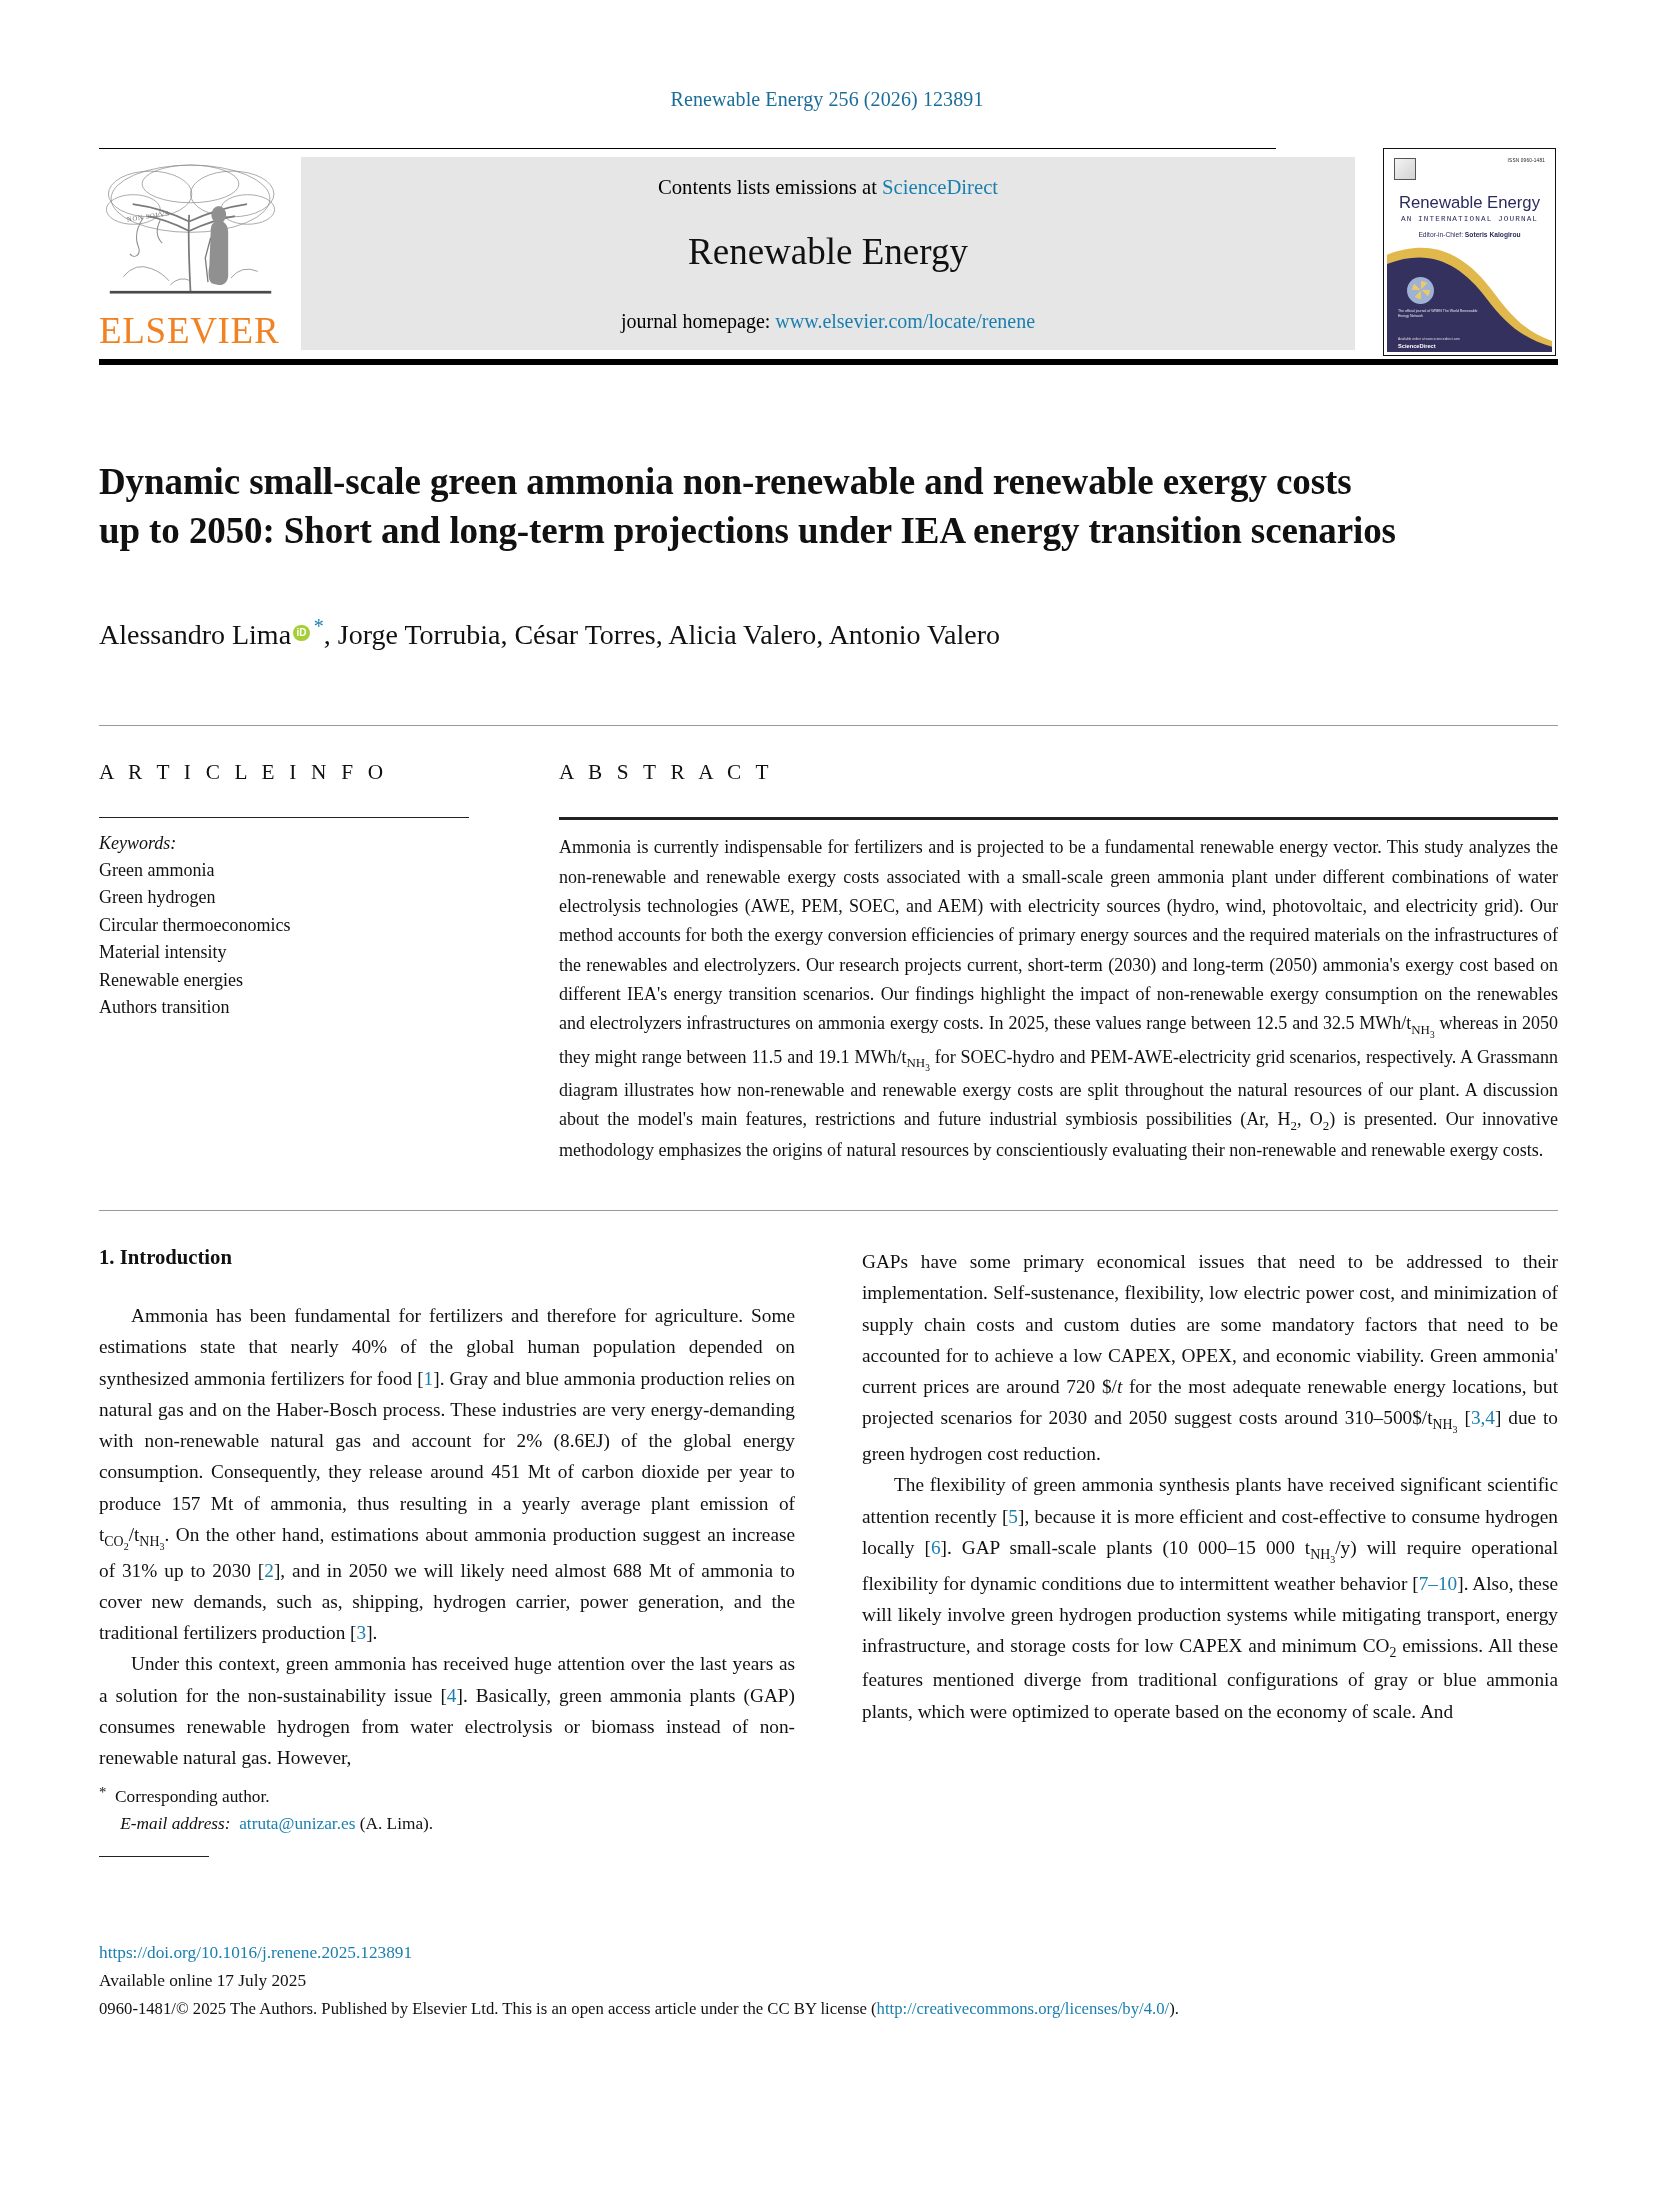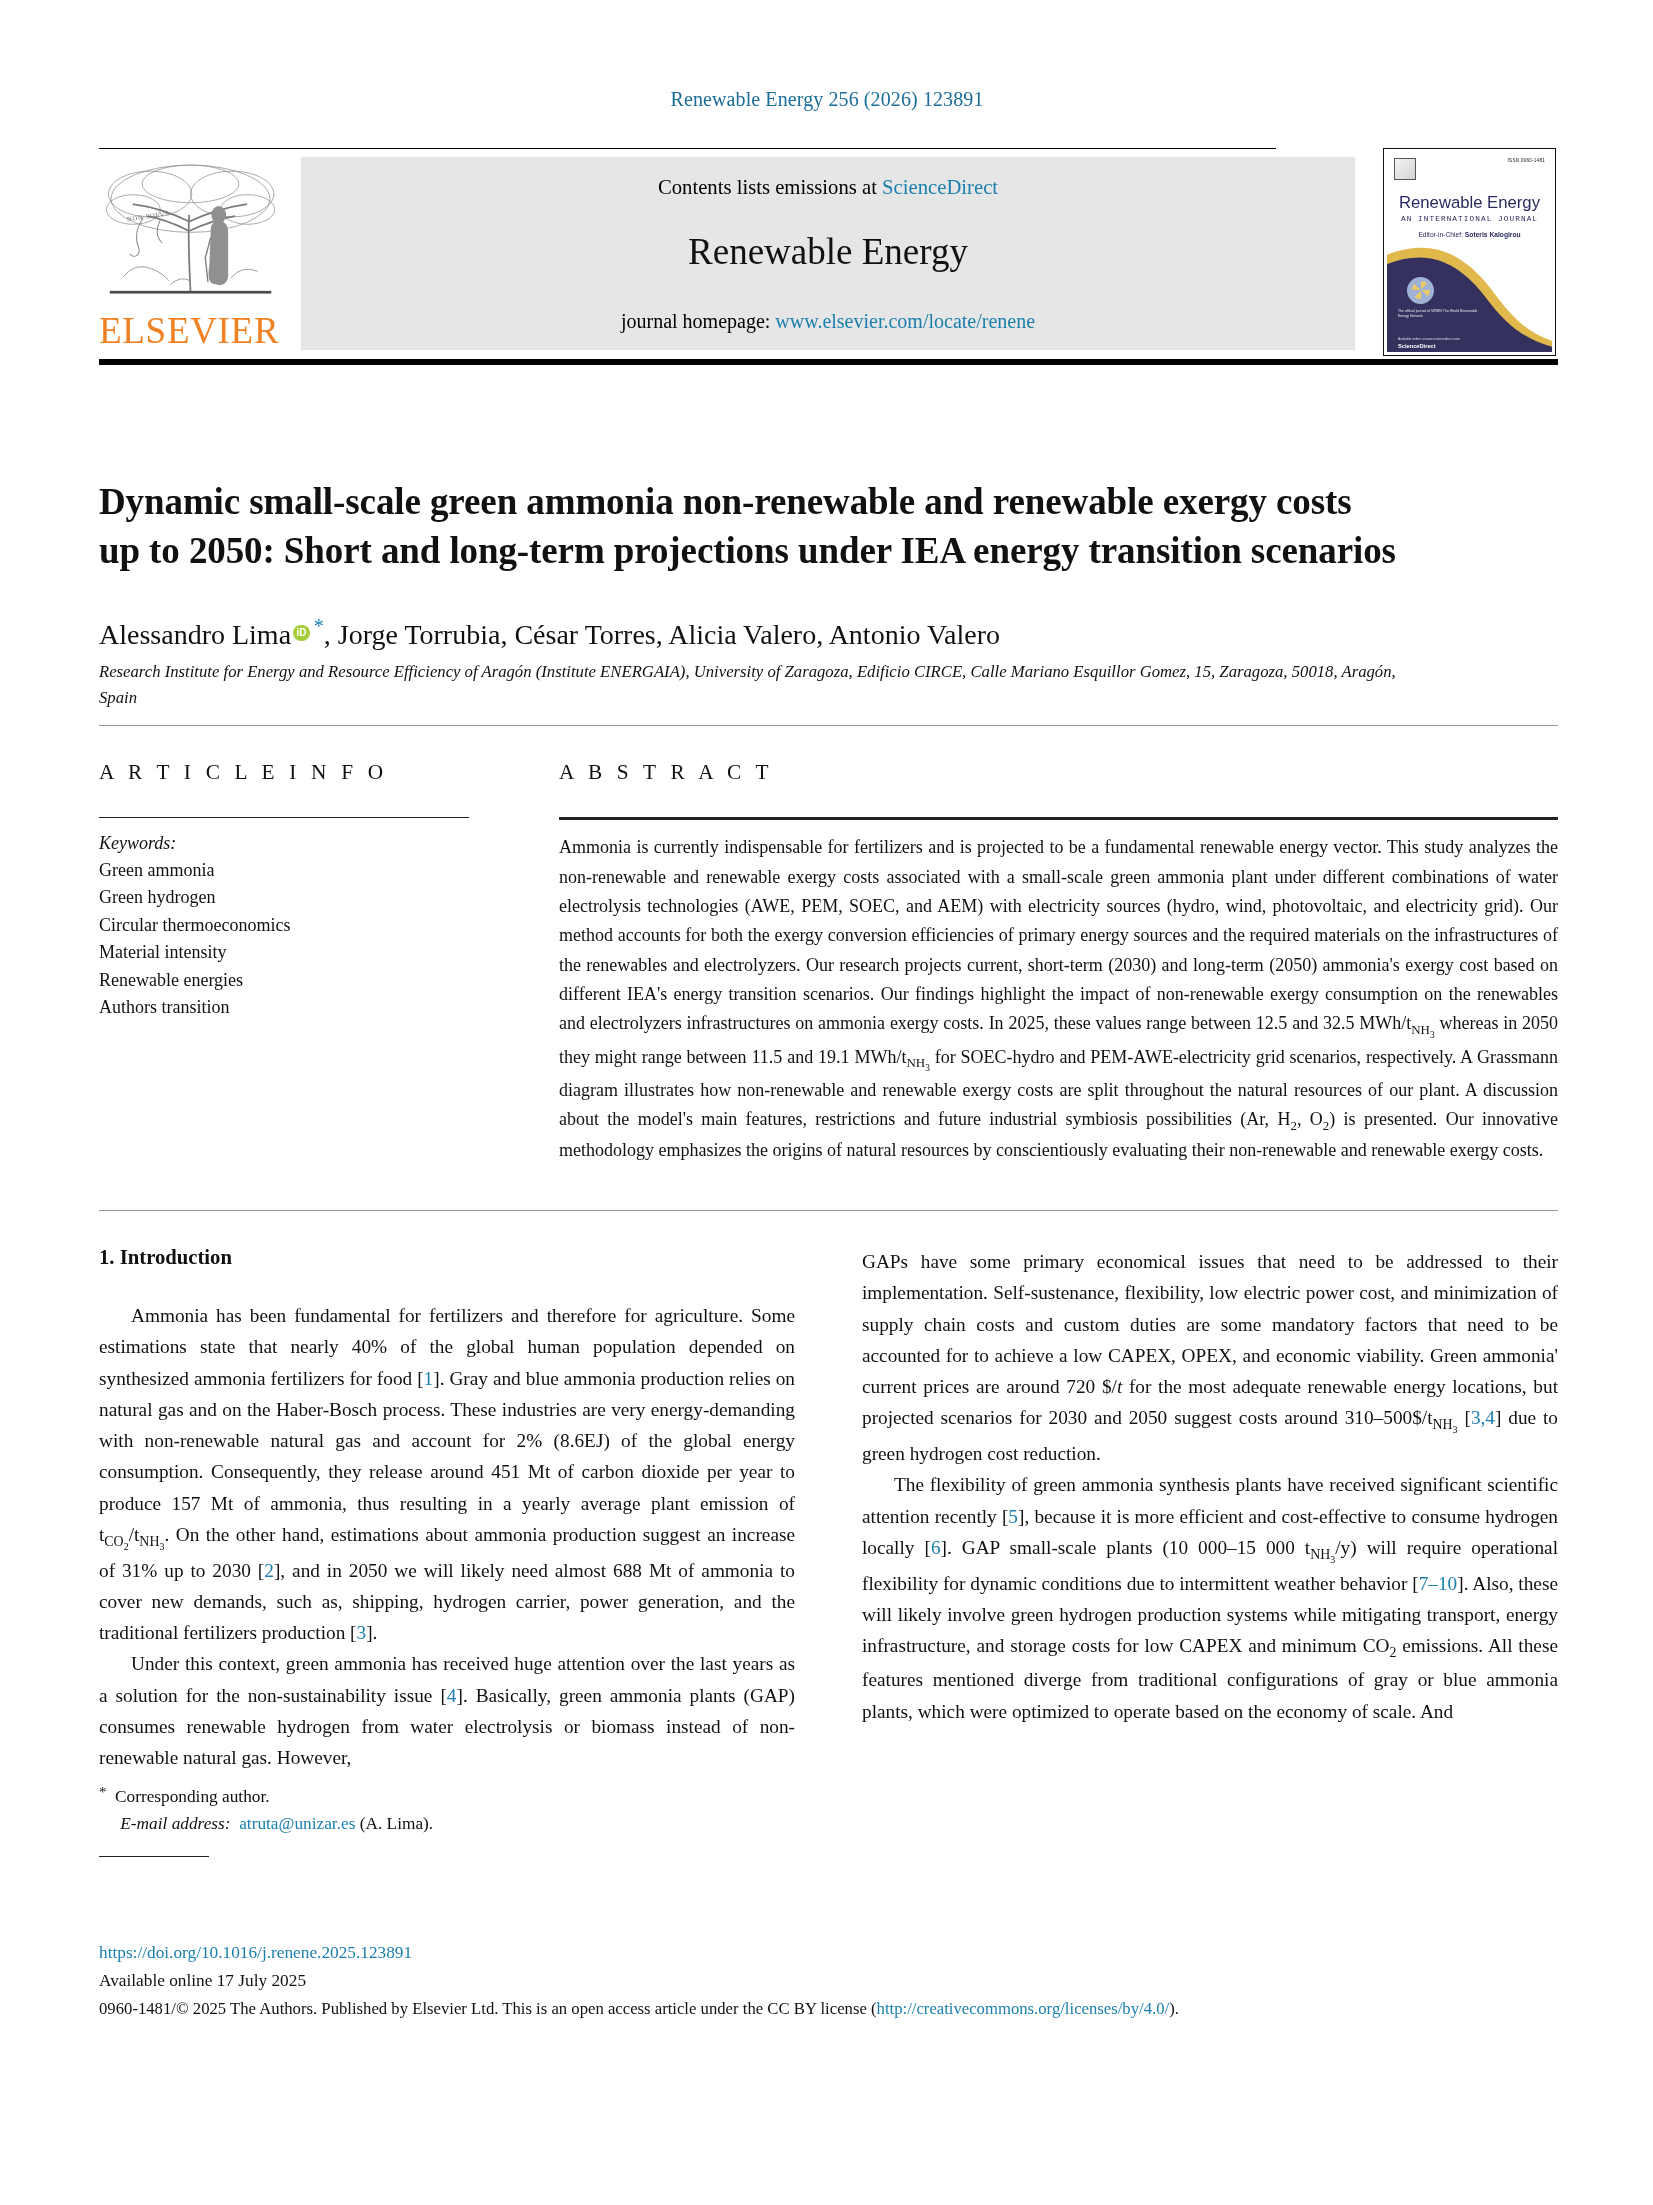--- a/index.html
+++ b/index.html
@@ -210,21 +210,21 @@
     position: absolute;
     top: 211px; left: 0;
     width: 1459px;
     height: 6px;
     background: #000;
   }
 
   
   .article-title {
     position: absolute;
-    top: 452px;
+    top: 432px;
     left: 99px;
     width: 1300px;
     font-size: 37px;
     line-height: 1.33;
     color: #111;
     letter-spacing: -0.1px;
   }
 
   
   .authors {
@@ -474,21 +474,20 @@
         <div class="cover-sdbrand">ScienceDirect</div>
       </div>
     </div>
 
     <div class="masthead-rule-bot"></div>
   </div>
 
   <h1 class="article-title">Dynamic small-scale green ammonia non-renewable and renewable exergy costs up to 2050: Short and long-term projections under IEA energy transition scenarios</h1>
 
   <div class="authors"><span>Alessandro Lima</span><span class="orcid">iD</span><span class="corr-star">*</span><span>, Jorge Torrubia, César Torres, Alicia Valero, Antonio Valero</span></div>
-  <div class="affiliation">Research Institute for Energy and Resource Efficiency of Aragón (Institute ENERGAIA), University of Zaragoza, Edificio CIRCE, Calle Mariano Esquillor Gomez, 15, Zaragoza, 50018, Aragón, Spain</div>
 
   <div class="rule-full-1"></div>
 
   <div class="info-col">
     <div class="sec-head">A R T I C L E   I N F O</div>
     <div class="info-rule"></div>
     <div class="kw-label">Keywords:</div>
     <ul class="kw-list">
       <li>Green ammonia</li>
       <li>Green hydrogen</li>

